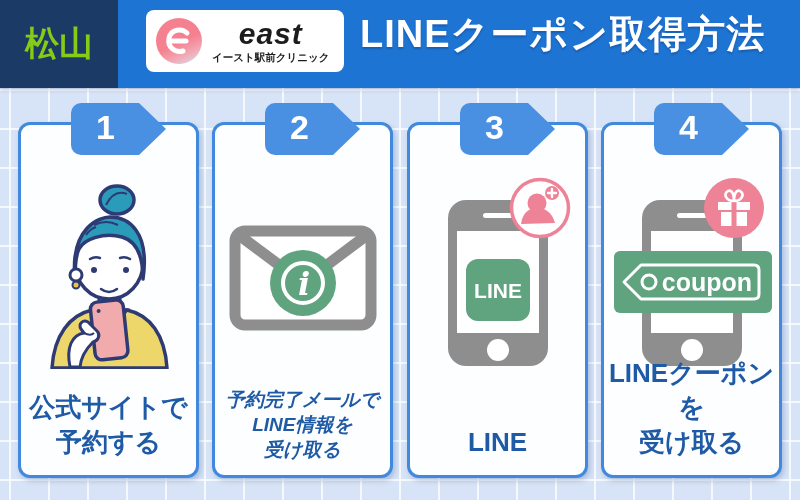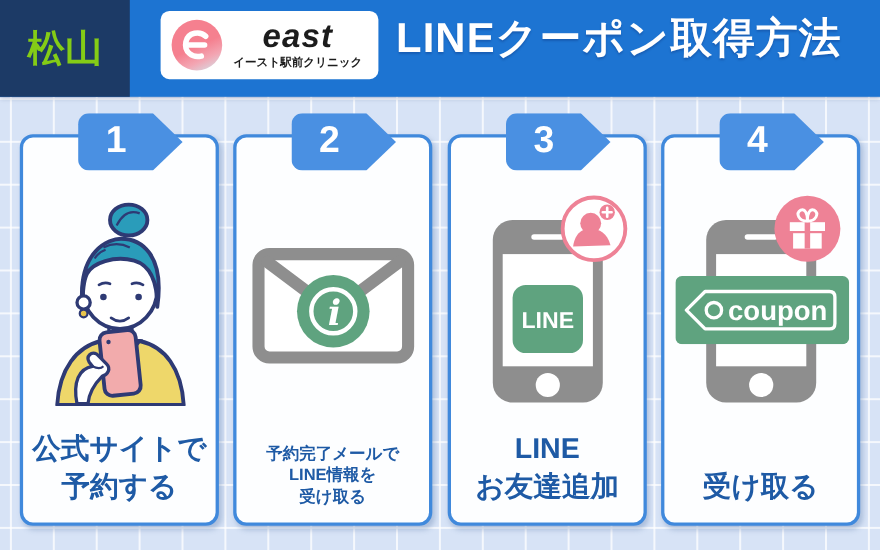--- a/index.html
+++ b/index.html
@@ -34,21 +34,21 @@
     border:3px solid #4089dc;border-radius:12px;box-sizing:border-box;
     box-shadow:2px 3px 5px rgba(90,120,170,.35);}
   .card1{left:18px;} .card2{left:212px;} .card3{left:407px;} .card4{left:601px;}
 
   .badge{position:absolute;top:-22px;left:calc(50% - 38px);width:96px;height:52px;z-index:3;}
   .badge .num{position:absolute;left:0;top:50%;width:70px;transform:translateY(-54%);
     text-align:center;color:#fff;font-size:34px;font-weight:bold;}
 
   .label{position:absolute;left:0;right:0;bottom:16px;text-align:center;
     color:#1e5aa5;font-weight:bold;font-size:26px;line-height:1.32;}
-  .label.small{font-size:15px;bottom:13px;}
+  .label.small{font-size:19px;bottom:13px;font-style:italic;}
 
   .illus{position:absolute;top:58px;left:50%;transform:translateX(-50%);}
   .env{position:absolute;top:98px;left:50%;transform:translateX(-50%);}
   .phone-wrap{position:absolute;top:72px;left:50%;transform:translateX(-50%);width:106px;height:172px;}
   .corner-badge{position:absolute;top:52px;right:14px;width:62px;height:62px;z-index:2;}
   .coupon-banner{position:absolute;top:126px;left:10px;width:158px;height:62px;z-index:2;}
 </style>
 </head>
 <body>
 
@@ -156,21 +156,20 @@
     </div>
     <svg class="corner-badge" width="62" height="62" viewBox="0 0 62 62">
       <circle cx="31" cy="31" r="28.5" fill="#fff" stroke="#ee8296" stroke-width="3.5"></circle>
       <circle cx="28" cy="26" r="9.5" fill="#ee8296"></circle>
       <path d="M12,47 C14,34 21,31 28,31 C36,31 43,35 46,46 Z" fill="#ee8296"></path>
       <circle cx="43" cy="16" r="7" fill="#ee8296"></circle>
       <path d="M43,12 L43,20 M39,16 L47,16" stroke="#fff" stroke-width="2.4" stroke-linecap="round"></path>
     </svg>
     <div class="label">
       <div>LINE</div>
-      <div>お友達追加</div>
     </div>
   </div>
 
   <div class="card card4">
     <div class="badge">
       <svg width="96" height="52" viewBox="0 0 96 52">
         <path d="M10,0 H68 L95,26 L68,52 H10 A10,10 0 0 1 0,42 V10 A10,10 0 0 1 10,0 Z" fill="#4a90e2"></path>
       </svg>
       <span class="num">4</span>
     </div>
@@ -189,17 +188,18 @@
       <text x="93" y="40" text-anchor="middle" font-size="25" font-weight="bold" font-family="'Liberation Sans','DejaVu Sans',sans-serif" fill="#fff">coupon</text>
     </svg>
     <svg class="corner-badge" width="62" height="62" viewBox="0 0 62 62">
       <circle cx="31" cy="31" r="30" fill="#ee8296"></circle>
       <rect x="15" y="25" width="32" height="8" fill="#fff"></rect>
       <rect x="18" y="35" width="26" height="14" fill="#fff"></rect>
       <rect x="28.5" y="25" width="5" height="24" fill="#ee8296"></rect>
       <path d="M31,24 C23,24 20,17 25,14 C29,12 31,18 31,23 M31,24 C39,24 42,17 37,14 C33,12 31,18 31,23" fill="none" stroke="#fff" stroke-width="2.6" stroke-linecap="round"></path>
     </svg>
     <div class="label">
+      <div>LINEクーポンを</div>
       <div>受け取る</div>
     </div>
   </div>
 
 </div>
 
 </body></html>

